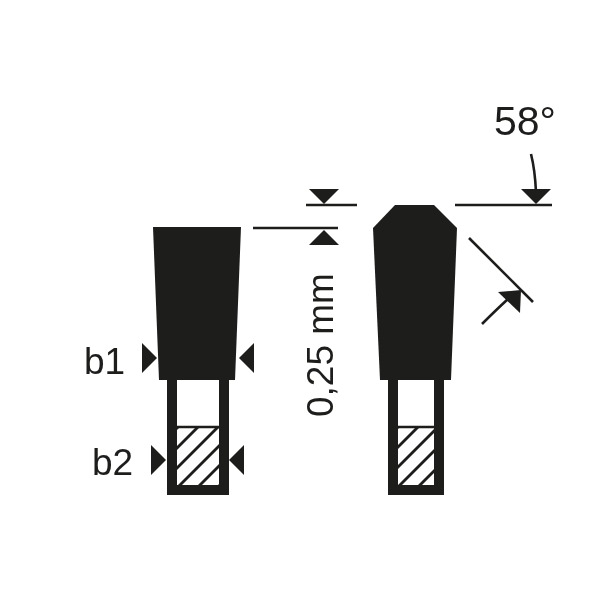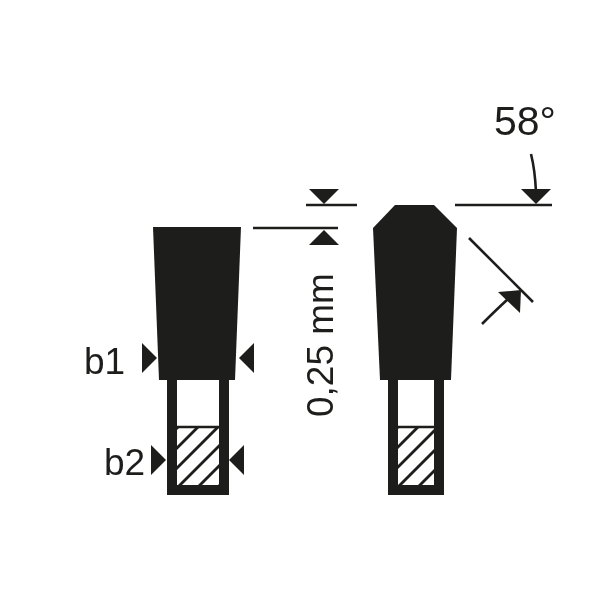--- a/index.html
+++ b/index.html
@@ -31,21 +31,20 @@
     }
     .label-b1 {
       left: 84px;
       top: 343px;
       font-size: 37px;
     }
     .label-b2 {
       left: 92px;
       top: 444px;
       font-size: 37px;
-      margin-left: 12px;
     }
     .label-angle {
       left: 494px;
       top: 101px;
       font-size: 41px;
     }
     .label-depth {
       left: 322px;
       top: 340px;
       font-size: 37px;

